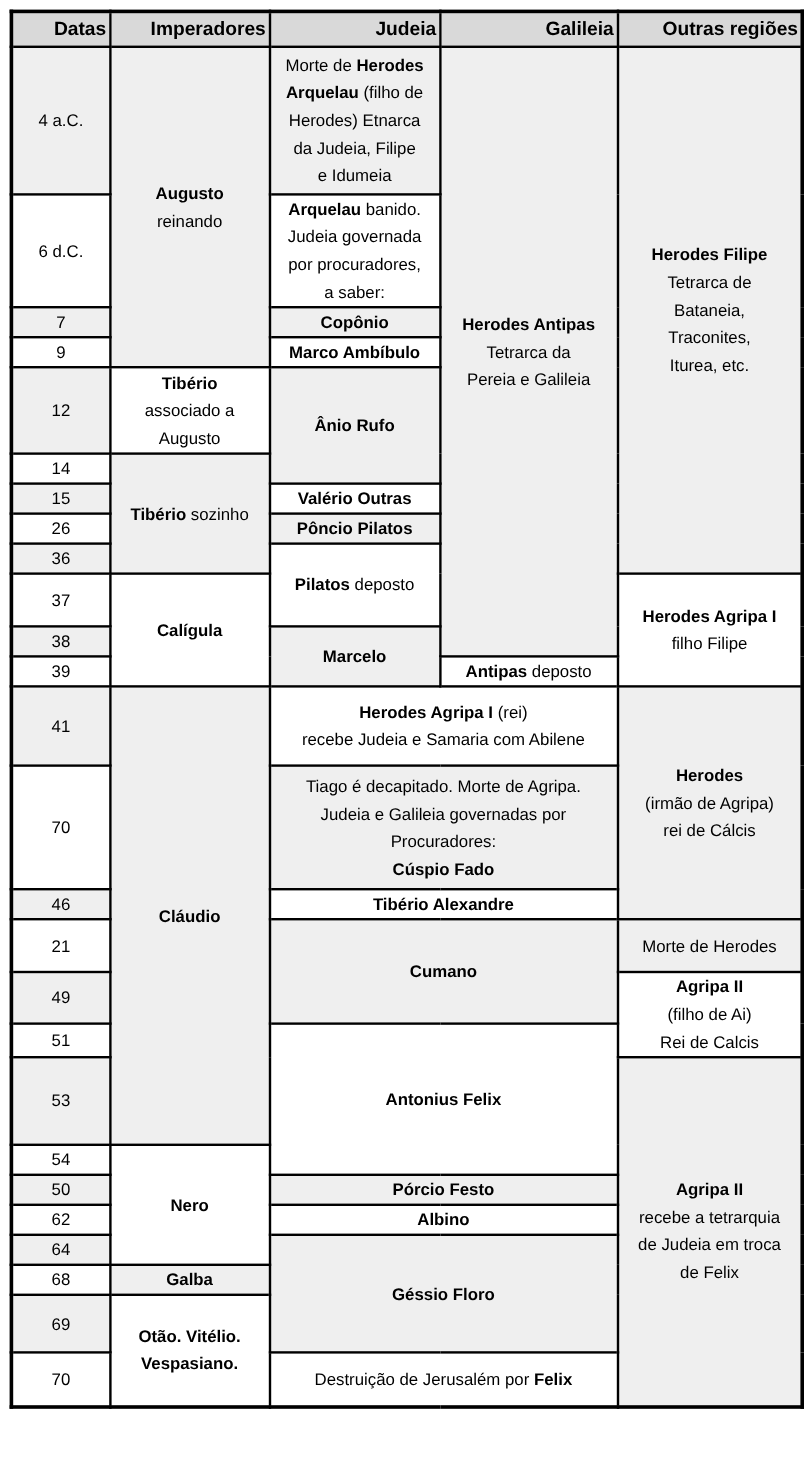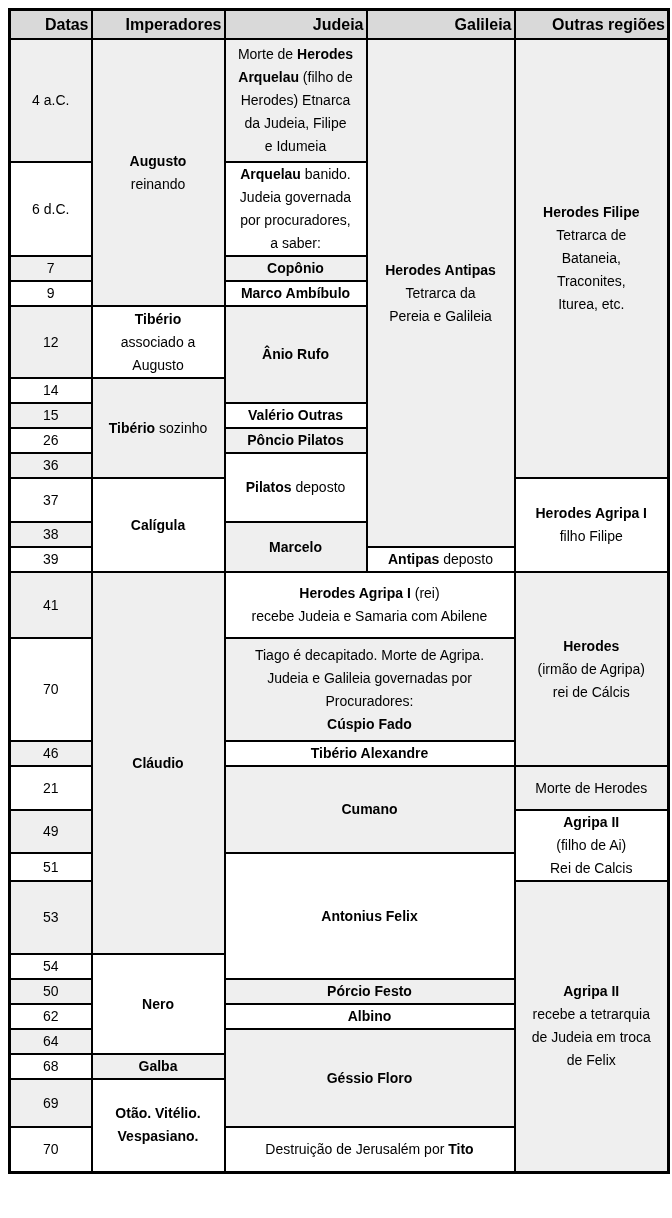--- a/index.html
+++ b/index.html
@@ -306,18 +306,18 @@
           <td rowspan="2">
             <div class="ln"><span class="b">Otão. Vitélio.</span></div>
             <div class="ln"><span class="b">Vespasiano.</span></div>
           </td>
         </tr>
         <tr style="height: 45px;">
           <td>
             <div class="ln"><span>70</span></div>
           </td>
           <td colspan="2">
-            <div class="ln"><span>Destruição de Jerusalém por </span><span class="b">Tito</span></div>
+            <div class="ln"><span>Destruição de Jerusalém por </span><span class="b">Felix</span></div>
           </td>
         </tr>
       </tbody>
   </table>
 </div>
 
 </body></html>

